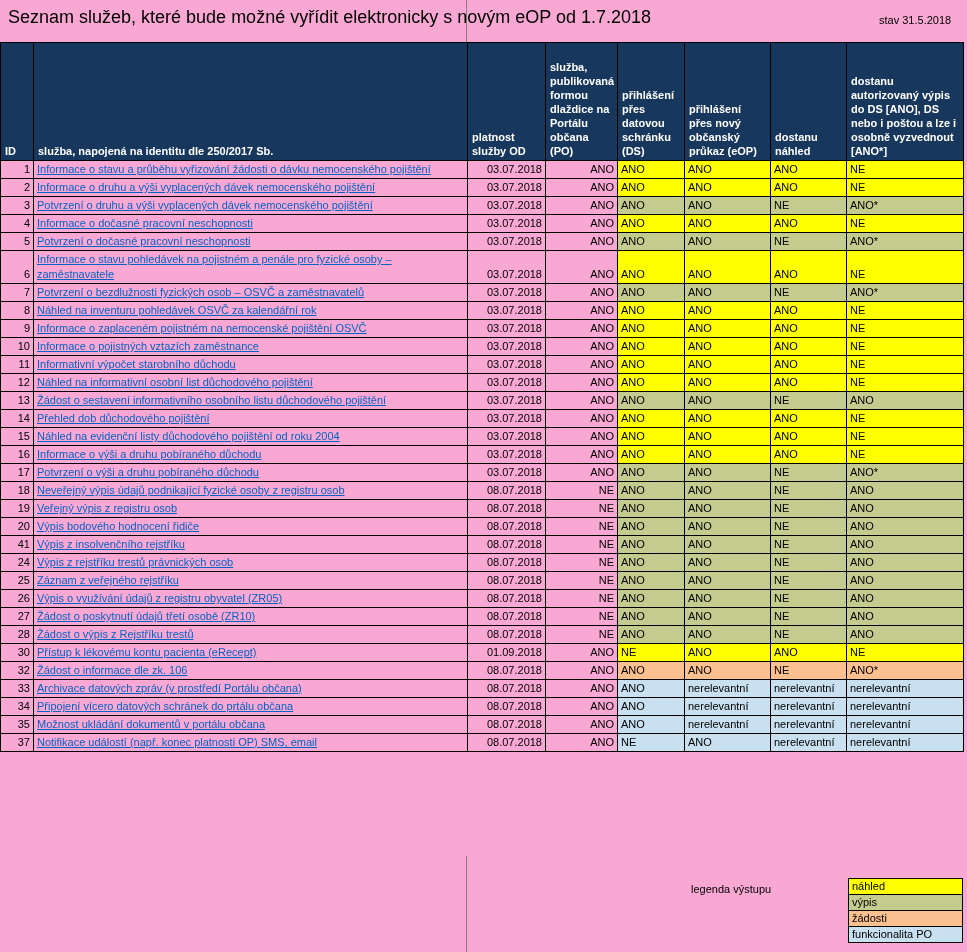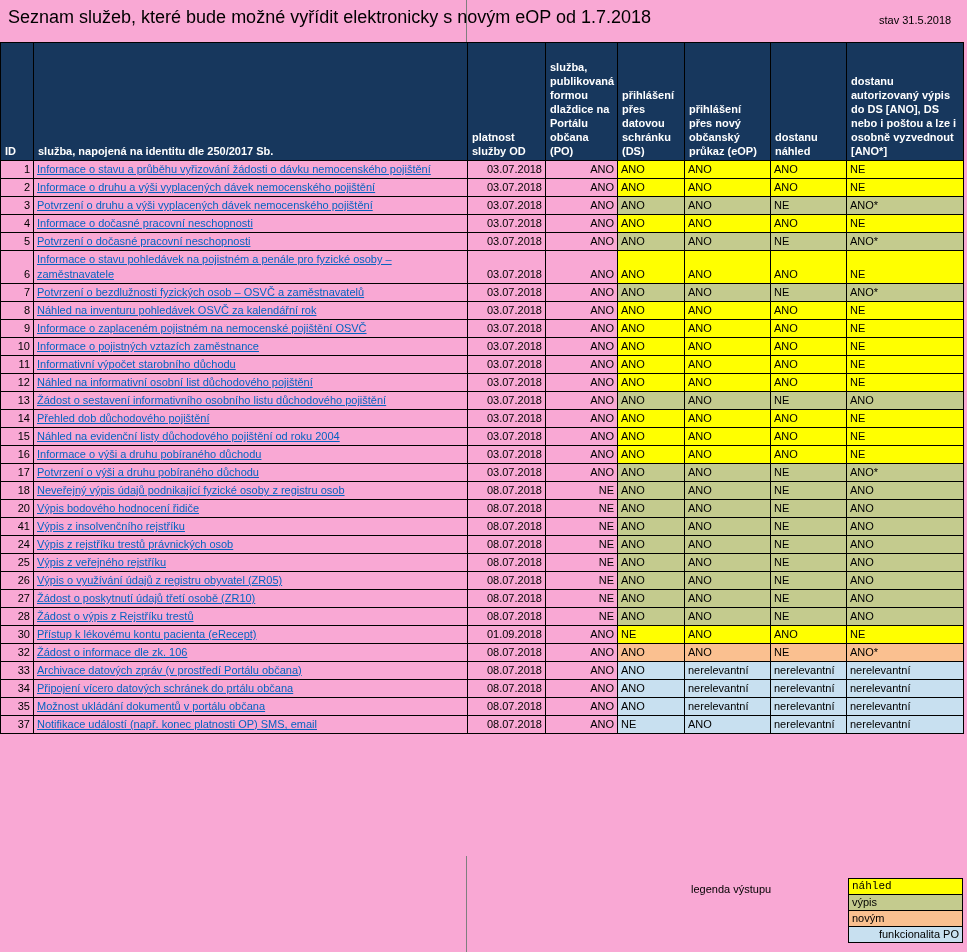--- a/index.html
+++ b/index.html
@@ -244,20 +244,30 @@
       <td class="c-id">18</td>
       <td class="c-service"><a class="svc-link">Neveřejný výpis údajů podnikající fyzické osoby z registru osob</a></td>
       <td class="c-date">08.07.2018</td>
       <td class="c-po">NE</td>
       <td class="c-val" style="background: rgb(196, 203, 142);">ANO</td>
       <td class="c-val" style="background: rgb(196, 203, 142);">ANO</td>
       <td class="c-val" style="background: rgb(196, 203, 142);">NE</td>
       <td class="c-val" style="background: rgb(196, 203, 142);">ANO</td>
     </tr>
         <tr>
+      <td class="c-id">19</td>
+      <td class="c-service"><a class="svc-link">Veřejný výpis z registru osob</a></td>
+      <td class="c-date">08.07.2018</td>
+      <td class="c-po">NE</td>
+      <td class="c-val" style="background: rgb(196, 203, 142);">ANO</td>
+      <td class="c-val" style="background: rgb(196, 203, 142);">ANO</td>
+      <td class="c-val" style="background: rgb(196, 203, 142);">NE</td>
+      <td class="c-val" style="background: rgb(196, 203, 142);">ANO</td>
+    </tr>
+        <tr>
       <td class="c-id">20</td>
       <td class="c-service"><a class="svc-link">Výpis bodového hodnocení řidiče</a></td>
       <td class="c-date">08.07.2018</td>
       <td class="c-po">NE</td>
       <td class="c-val" style="background: rgb(196, 203, 142);">ANO</td>
       <td class="c-val" style="background: rgb(196, 203, 142);">ANO</td>
       <td class="c-val" style="background: rgb(196, 203, 142);">NE</td>
       <td class="c-val" style="background: rgb(196, 203, 142);">ANO</td>
     </tr>
         <tr>
@@ -275,21 +285,21 @@
       <td class="c-service"><a class="svc-link">Výpis z rejstříku trestů právnických osob</a></td>
       <td class="c-date">08.07.2018</td>
       <td class="c-po">NE</td>
       <td class="c-val" style="background: rgb(196, 203, 142);">ANO</td>
       <td class="c-val" style="background: rgb(196, 203, 142);">ANO</td>
       <td class="c-val" style="background: rgb(196, 203, 142);">NE</td>
       <td class="c-val" style="background: rgb(196, 203, 142);">ANO</td>
     </tr>
         <tr>
       <td class="c-id">25</td>
-      <td class="c-service"><a class="svc-link">Výpis z veřejného rejstříku</a></td>
+      <td class="c-service"><a class="svc-link">Záznam z veřejného rejstříku</a></td>
       <td class="c-date">08.07.2018</td>
       <td class="c-po">NE</td>
       <td class="c-val" style="background: rgb(196, 203, 142);">ANO</td>
       <td class="c-val" style="background: rgb(196, 203, 142);">ANO</td>
       <td class="c-val" style="background: rgb(196, 203, 142);">NE</td>
       <td class="c-val" style="background: rgb(196, 203, 142);">ANO</td>
     </tr>
         <tr>
       <td class="c-id">26</td>
       <td class="c-service"><a class="svc-link">Výpis o využívání údajů z registru obyvatel (ZR05)</a></td>
@@ -381,27 +391,27 @@
       <td class="c-val" style="background: rgb(200, 224, 240);">nerelevantní</td>
     </tr>
       </tbody>
   </table>
 
   <div class="legend-label">legenda výstupu</div>
 
   <table class="legend">
     <tbody id="legend-table-body">
         <tr>
-      <td style="background: rgb(255, 255, 0); font-family: Liberation Mono, monospace;">náhled</td>
+      <td style="background: rgb(255, 255, 0);">náhled</td>
     </tr>
         <tr>
       <td style="background: rgb(196, 203, 142);">výpis</td>
     </tr>
         <tr>
-      <td style="background: rgb(250, 192, 144);">novým</td>
-    </tr>
-        <tr>
-      <td style="background: rgb(200, 224, 240); text-align: right;">funkcionalita PO</td>
+      <td style="background: rgb(250, 192, 144);">žádosti</td>
+    </tr>
+        <tr>
+      <td style="background: rgb(200, 224, 240);">funkcionalita PO</td>
     </tr>
       </tbody>
   </table>
 
 </div>
 
 </body></html>

